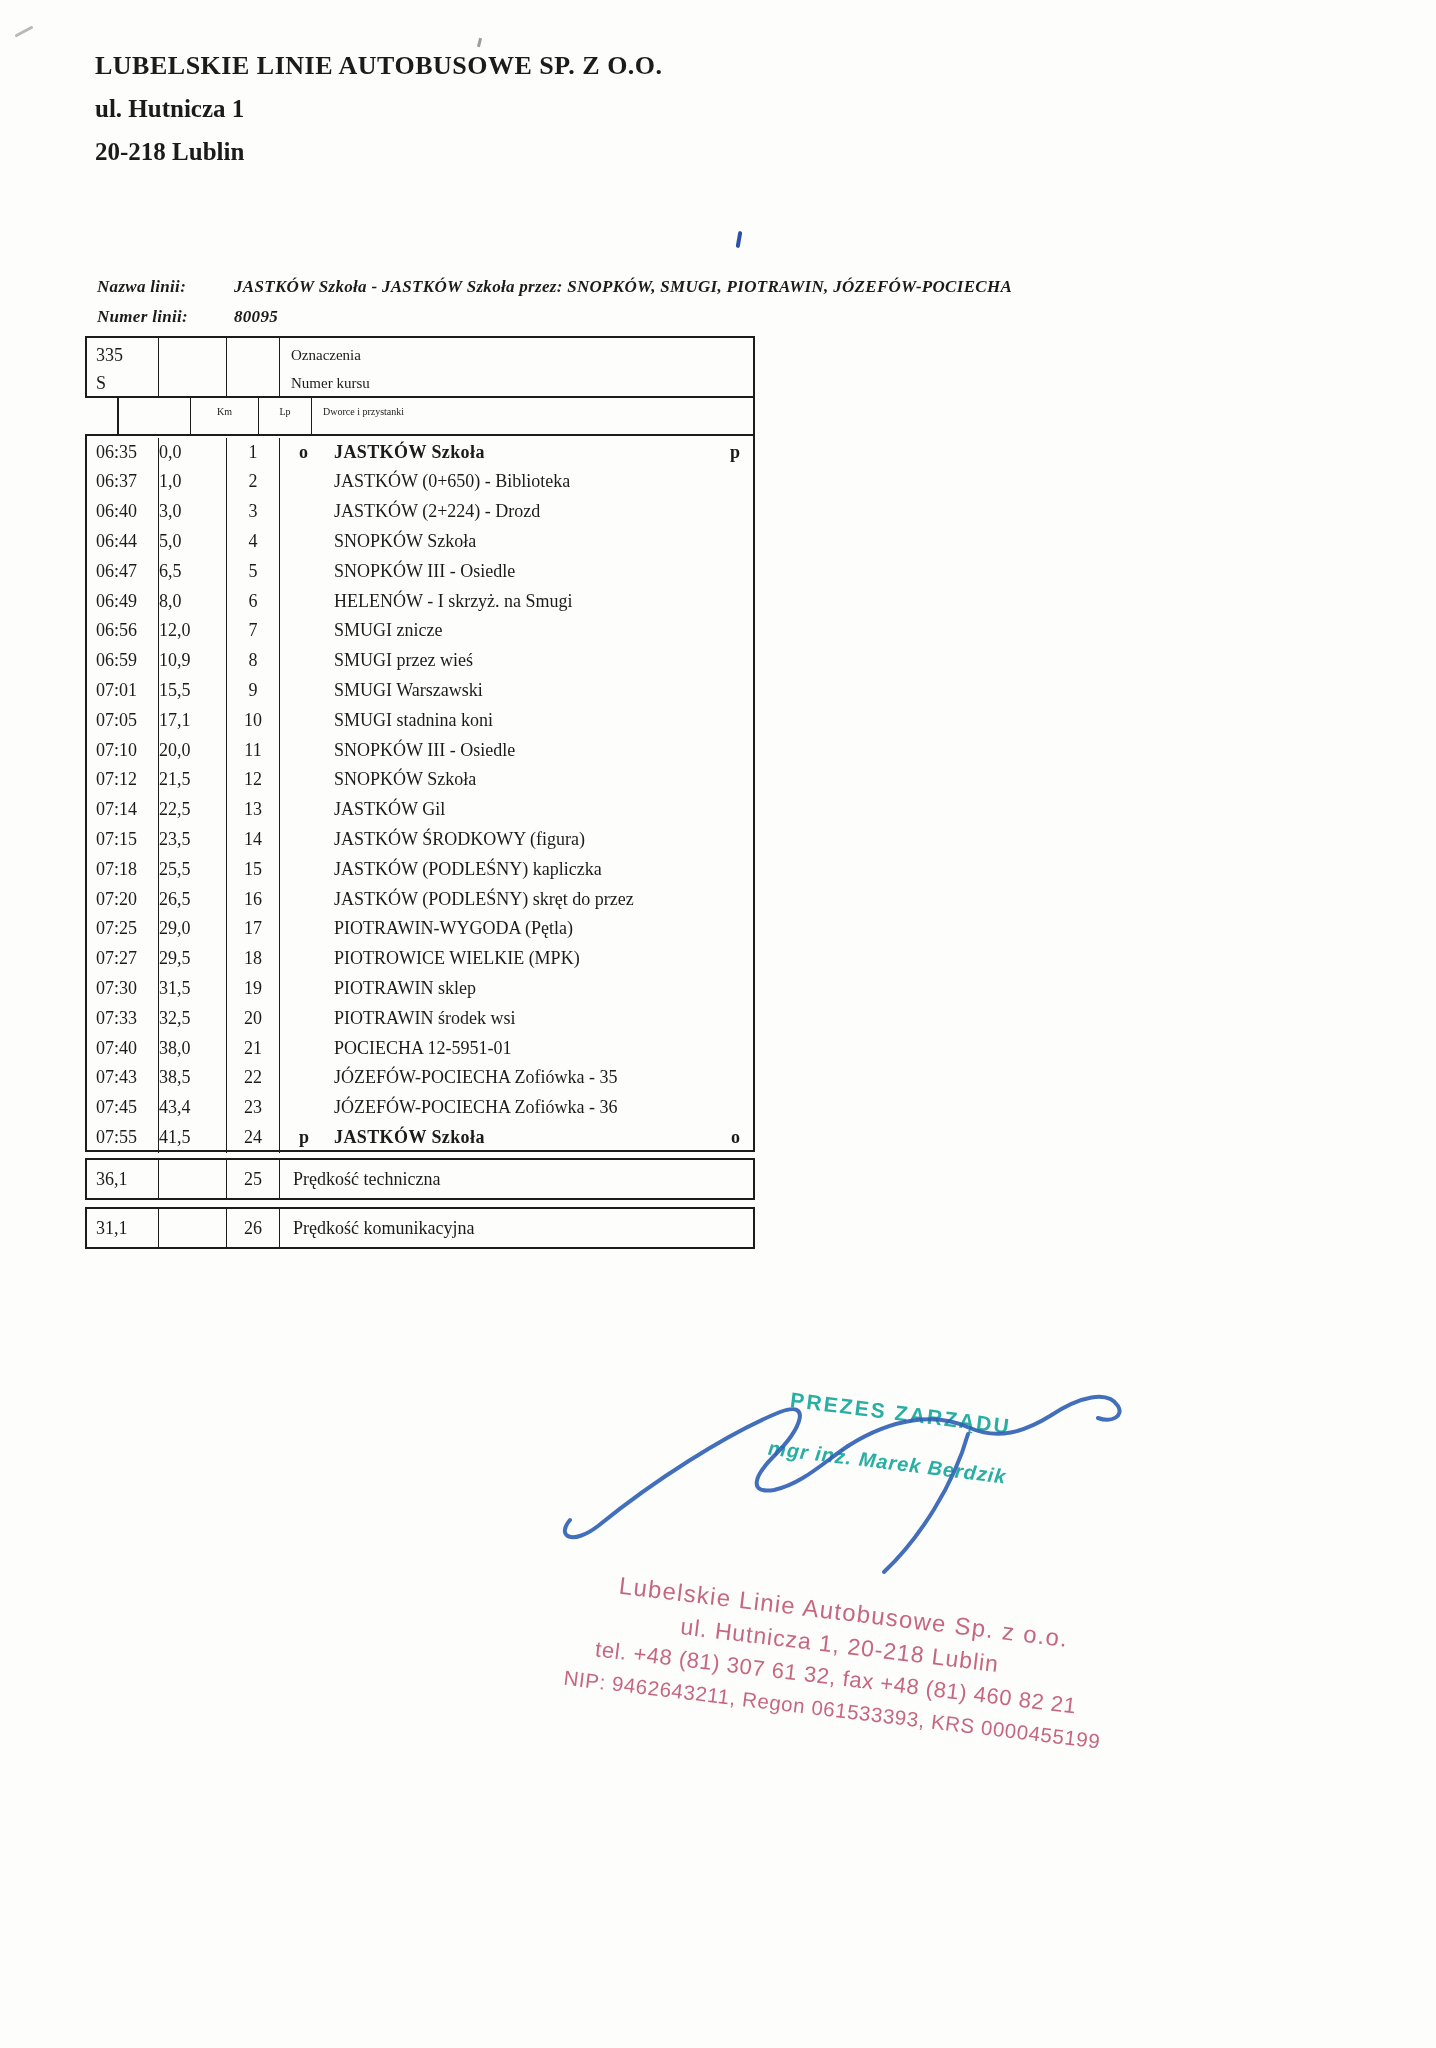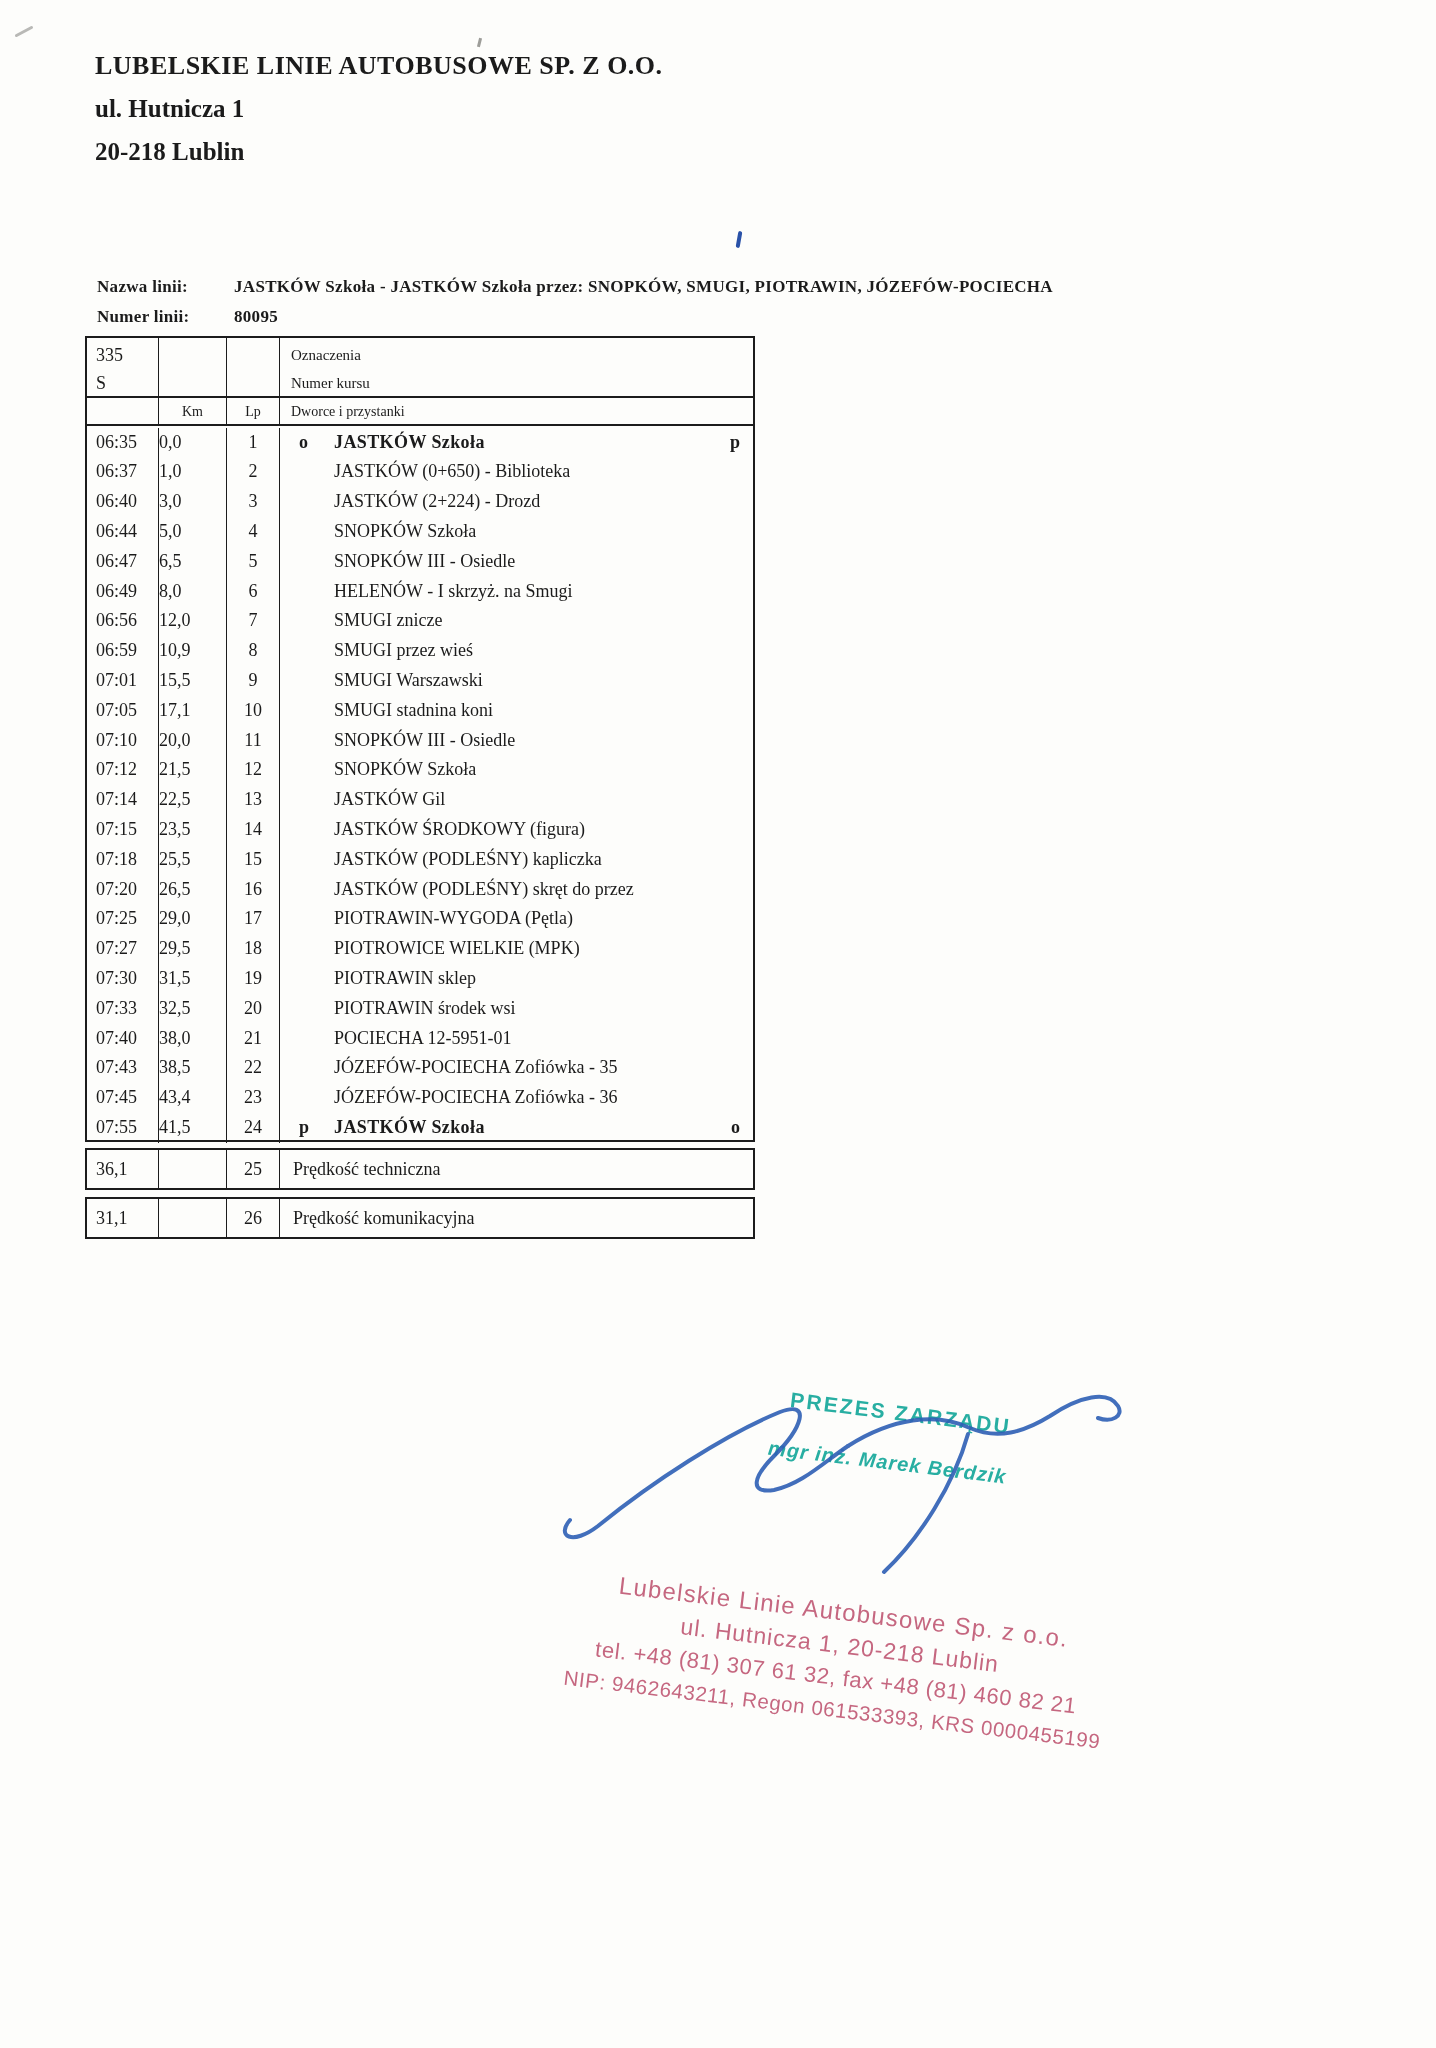--- a/index.html
+++ b/index.html
@@ -6,33 +6,33 @@
   .page{
     position:relative; width:1436px; height:2048px; margin:0 auto;
     background:#fdfdfb; overflow:hidden;
     font-family:"Liberation Serif", serif; color:#1b1b1b;
   }
   
   .letterhead{position:absolute; left:95px; top:44px; font-weight:bold; line-height:43px;}
   .lh-name{font-size:26px; letter-spacing:0.5px;}
   .lh-street,.lh-city{font-size:25px;}
   
-  .line-info{position:absolute; left:97px; top:272px; font-weight:bold; font-size:17px; line-height:30px; letter-spacing:0.3px;}
+  .line-info{position:absolute; left:97px; top:272px; font-weight:bold; font-size:17px; line-height:30px; letter-spacing:0.3px;font-style:italic;}
   .li-row{display:grid; grid-template-columns:137px auto; white-space:nowrap;}
   
   .tblwrap{position:absolute; left:85px; top:336px; width:670px;}
   .box{border:2.2px solid #1c1c1c; box-sizing:border-box; background:transparent;}
   .grid4{display:grid; grid-template-columns:72px 68px 53px 1fr;}
   .cell{border-right:1.5px solid #1c1c1c; box-sizing:border-box; overflow:hidden; white-space:nowrap;}
   .cell:last-child{border-right:none;}
   .hdr1{height:62px;}
   .hdr1 .cell{padding-top:3px;}
   .h-course{padding-left:9px; font-size:18px; line-height:28px;}
   .h-right{padding-left:11px; font-size:15px; line-height:28px;}
-  .hdr2{height:30px; margin-top:-2.2px; font-size:14px; line-height:27px;}
+  .hdr2{height:40px; margin-top:-2.2px; font-size:10px; line-height:27px;margin-left:32px;}
   .hdr2 .kmh,.hdr2 .lph{text-align:center;}
   .hdr2 .sth{padding-left:11px;}
   .databox{margin-top:-2.2px; height:718px; padding-top:2px;}
   .trow{display:grid; grid-template-columns:72px 68px 53px 1fr; height:29.8px; line-height:29.8px; font-size:18px;}
   .trow .c{border-right:1.5px solid #1c1c1c; box-sizing:border-box; white-space:nowrap;}
   .trow .c:last-child{border-right:none;}
   .c.time{padding-left:9px;}
   .c.km{padding-right:11px;}
   .c.lp{text-align:center;}
   .c.stop{position:relative; padding-left:54px;}

